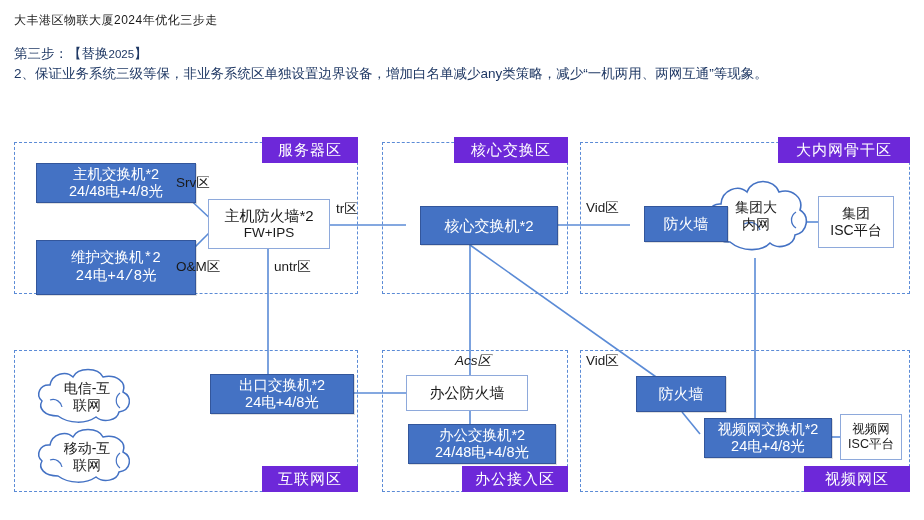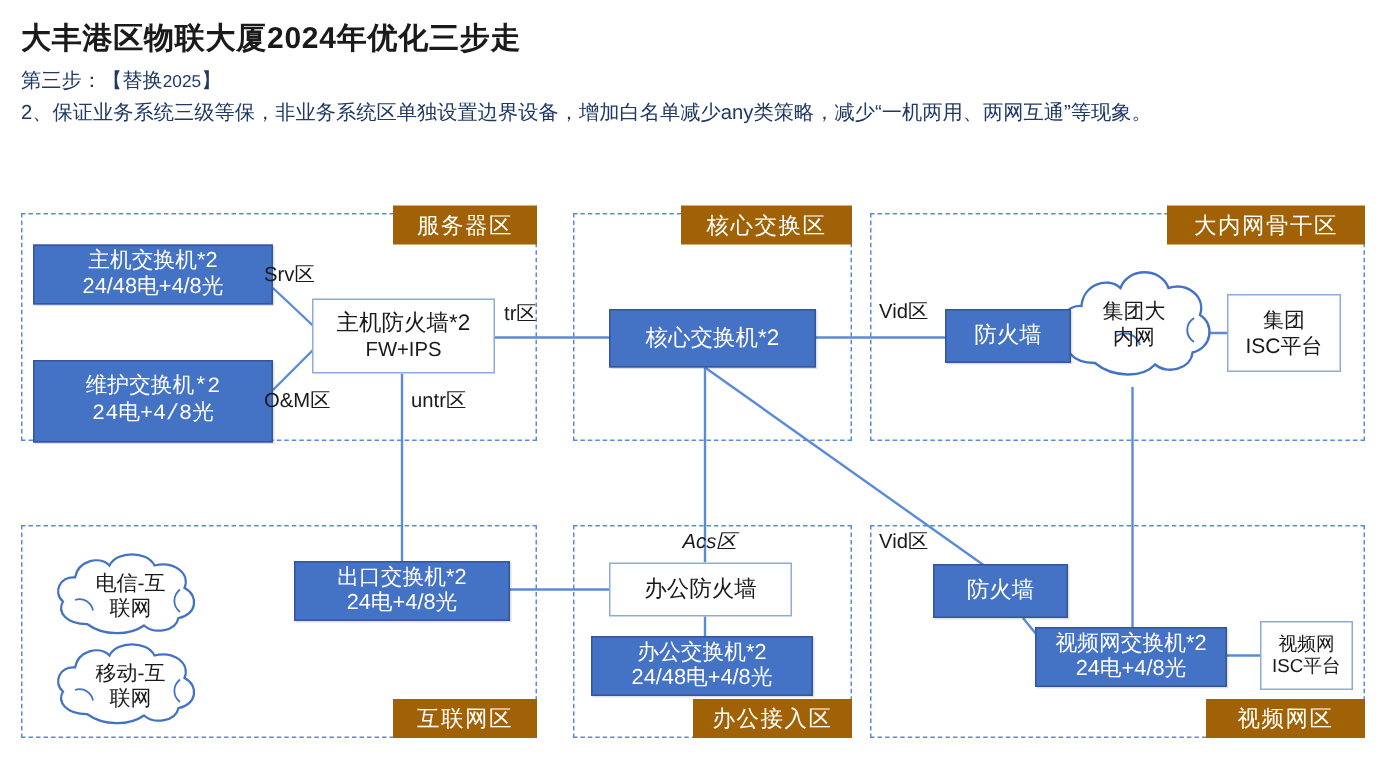--- a/index.html
+++ b/index.html
@@ -6,62 +6,63 @@
   body{
     width:924px;height:520px;background:#ffffff;overflow:hidden;
     font-family:"Liberation Sans","DejaVu Sans",sans-serif;
     -webkit-font-smoothing:antialiased;
   }
   #root{position:relative;width:924px;height:520px;}
 
   
   .title{
     position:absolute;left:14px;top:12px;
-    font-size:20px;font-weight:bold;color:#1a1a1a;letter-spacing:.5px;
+    font-size:12px;font-weight:normal;color:#1a1a1a;letter-spacing:.5px;
     white-space:nowrap;
   }
   .body-text{
     position:absolute;left:14px;top:44px;width:890px;
     font-size:13.5px;line-height:19px;color:#1f3864;
   }
   .body-text .ln{display:block;white-space:nowrap;}
   .body-text .ln.wrap{white-space:normal;}
   .small2025{font-size:11.5px;}
 
   
   .zone{
     position:absolute;
     border:1.6px dashed #5B8BD6;
     box-sizing:border-box;
     background:transparent;
   }
   
   .zone-label{
     position:absolute;
-    background:#a16207;
+    background:#6d28d9;
     color:#ffffff;
     font-size:15px;
     display:flex;align-items:center;justify-content:center;
     box-sizing:border-box;
     letter-spacing:1px;
     white-space:nowrap;
     z-index:6;
   }
 
   
   .node{
     position:absolute;box-sizing:border-box;
     display:flex;flex-direction:column;align-items:center;justify-content:center;
     text-align:center;z-index:5;line-height:1.18;
   }
   .node .l1{display:block;}
   .node .l2{display:block;}
   .node.blue{
     background:#4472C4;color:#ffffff;border:1px solid #33569b;
     box-shadow:1px 1px 0 rgba(0,0,0,.12);
+    margin-left:14px;
   }
   .node.white{
     background:#ffffff;color:#1a1a1a;border:1.2px solid #8EA9DB;
   }
 
   
   svg.wires{position:absolute;left:0;top:0;width:924px;height:520px;z-index:2;}
   svg.wires line,svg.wires path{stroke:#5B8BD6;stroke-width:1.6px;fill:none;}
 
   

